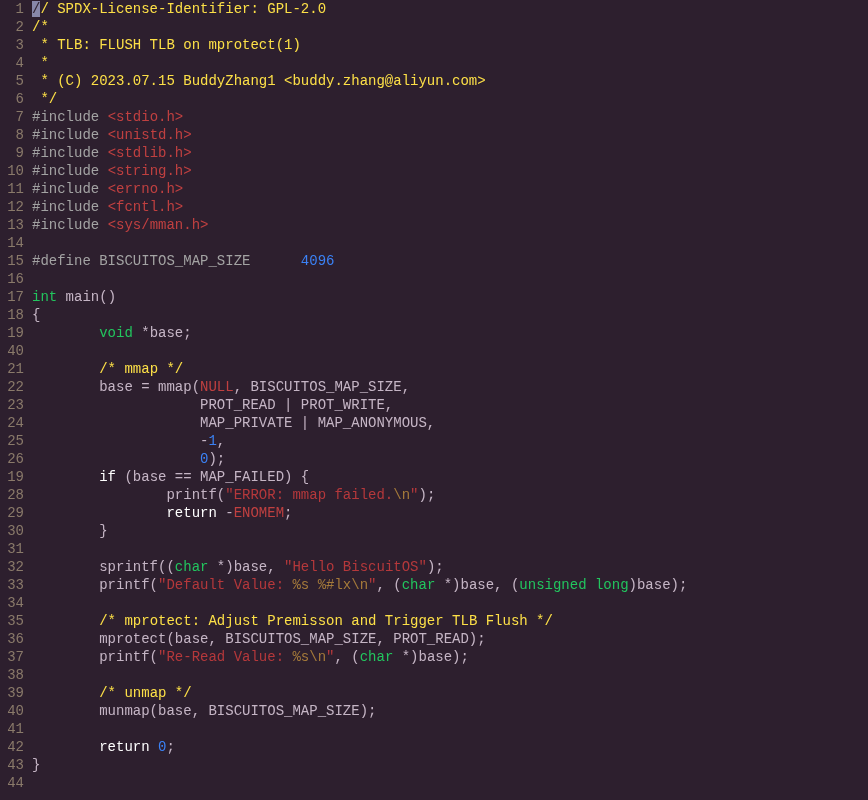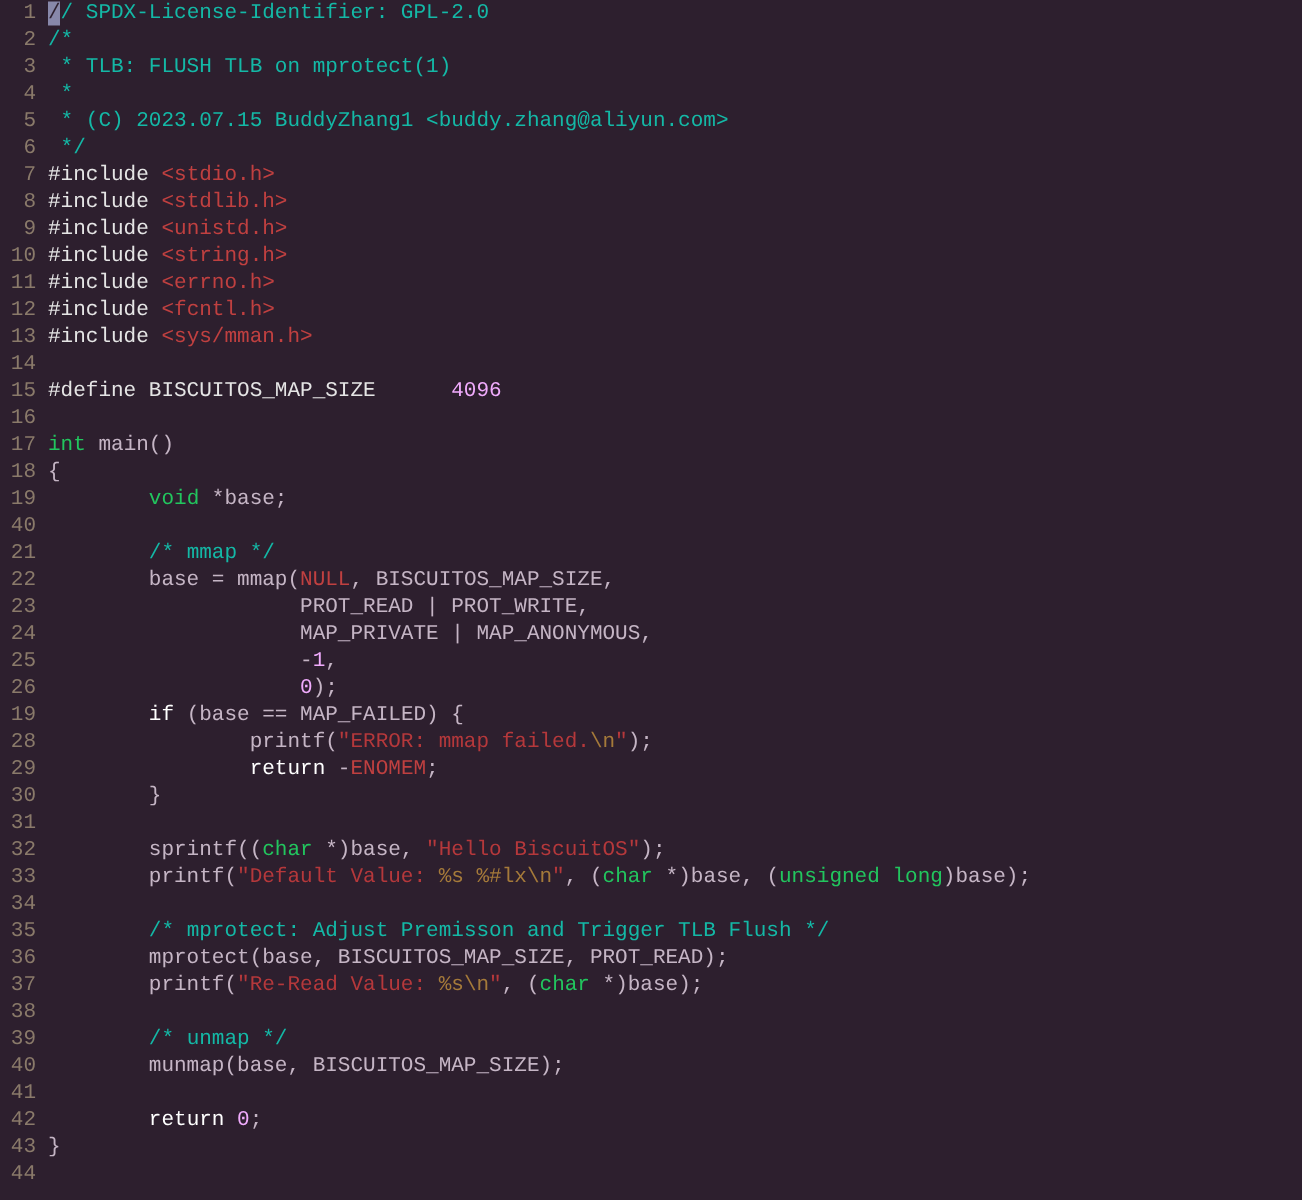--- a/index.html
+++ b/index.html
@@ -28,27 +28,27 @@
     .code {
       padding-left: 4px;
       flex: 1;
     }
     .line {
       height: 18px;
       white-space: pre;
     }
     .ln { display: block; height: 18px; }
     .cursor { background-color: #8888aa; color: #2d1f2e; }
-    .comment { color: #14b8a6; font-family: Liberation Mono, monospace; }
-    .preproc { color: #e5e5e5; }
+    .comment { color: #fde047; font-family: Liberation Mono, monospace; }
+    .preproc { color: #a3a3a3; }
     .header { color: #c04040; }
     .keyword-type { color: #22c55e; }
     .keyword { color: #ffffff; text-align: right; }
     .string { color: #b5383b; }
-    .number { color: #f0abfc; }
+    .number { color: #3b82f6; }
     .const { color: #c04040; text-align: center; }
     .escape { color: #a57a3a; }
   </style>
 </head>
 <body>
 
 <div class="editor">
   <div class="gutter">
       <span class="ln">1</span>
       <span class="ln">2</span>
@@ -96,22 +96,22 @@
       <span class="ln">44</span>
     </div>
   <div class="code">
       <div class="line"><span class="cursor">/</span><span class="comment">/ SPDX-License-Identifier: GPL-2.0</span></div>
       <div class="line"><span class="comment">/*</span></div>
       <div class="line"><span class="comment"> * TLB: FLUSH TLB on mprotect(1)</span></div>
       <div class="line"><span class="comment"> *</span></div>
       <div class="line"><span class="comment"> * (C) 2023.07.15 BuddyZhang1 &lt;buddy.zhang@aliyun.com&gt;</span></div>
       <div class="line"><span class="comment"> */</span></div>
       <div class="line"><span class="preproc">#include </span><span class="header">&lt;stdio.h&gt;</span></div>
+      <div class="line"><span class="preproc">#include </span><span class="header">&lt;unistd.h&gt;</span></div>
       <div class="line"><span class="preproc">#include </span><span class="header">&lt;stdlib.h&gt;</span></div>
-      <div class="line"><span class="preproc">#include </span><span class="header">&lt;unistd.h&gt;</span></div>
       <div class="line"><span class="preproc">#include </span><span class="header">&lt;string.h&gt;</span></div>
       <div class="line"><span class="preproc">#include </span><span class="header">&lt;errno.h&gt;</span></div>
       <div class="line"><span class="preproc">#include </span><span class="header">&lt;fcntl.h&gt;</span></div>
       <div class="line"><span class="preproc">#include </span><span class="header">&lt;sys/mman.h&gt;</span></div>
       <div class="line"><span> </span></div>
       <div class="line"><span class="preproc">#define BISCUITOS_MAP_SIZE      </span><span class="number">4096</span></div>
       <div class="line"><span> </span></div>
       <div class="line"><span class="keyword-type">int</span><span> main()</span></div>
       <div class="line"><span>{</span></div>
       <div class="line"><span>        </span><span class="keyword-type">void</span><span> *base;</span></div>

